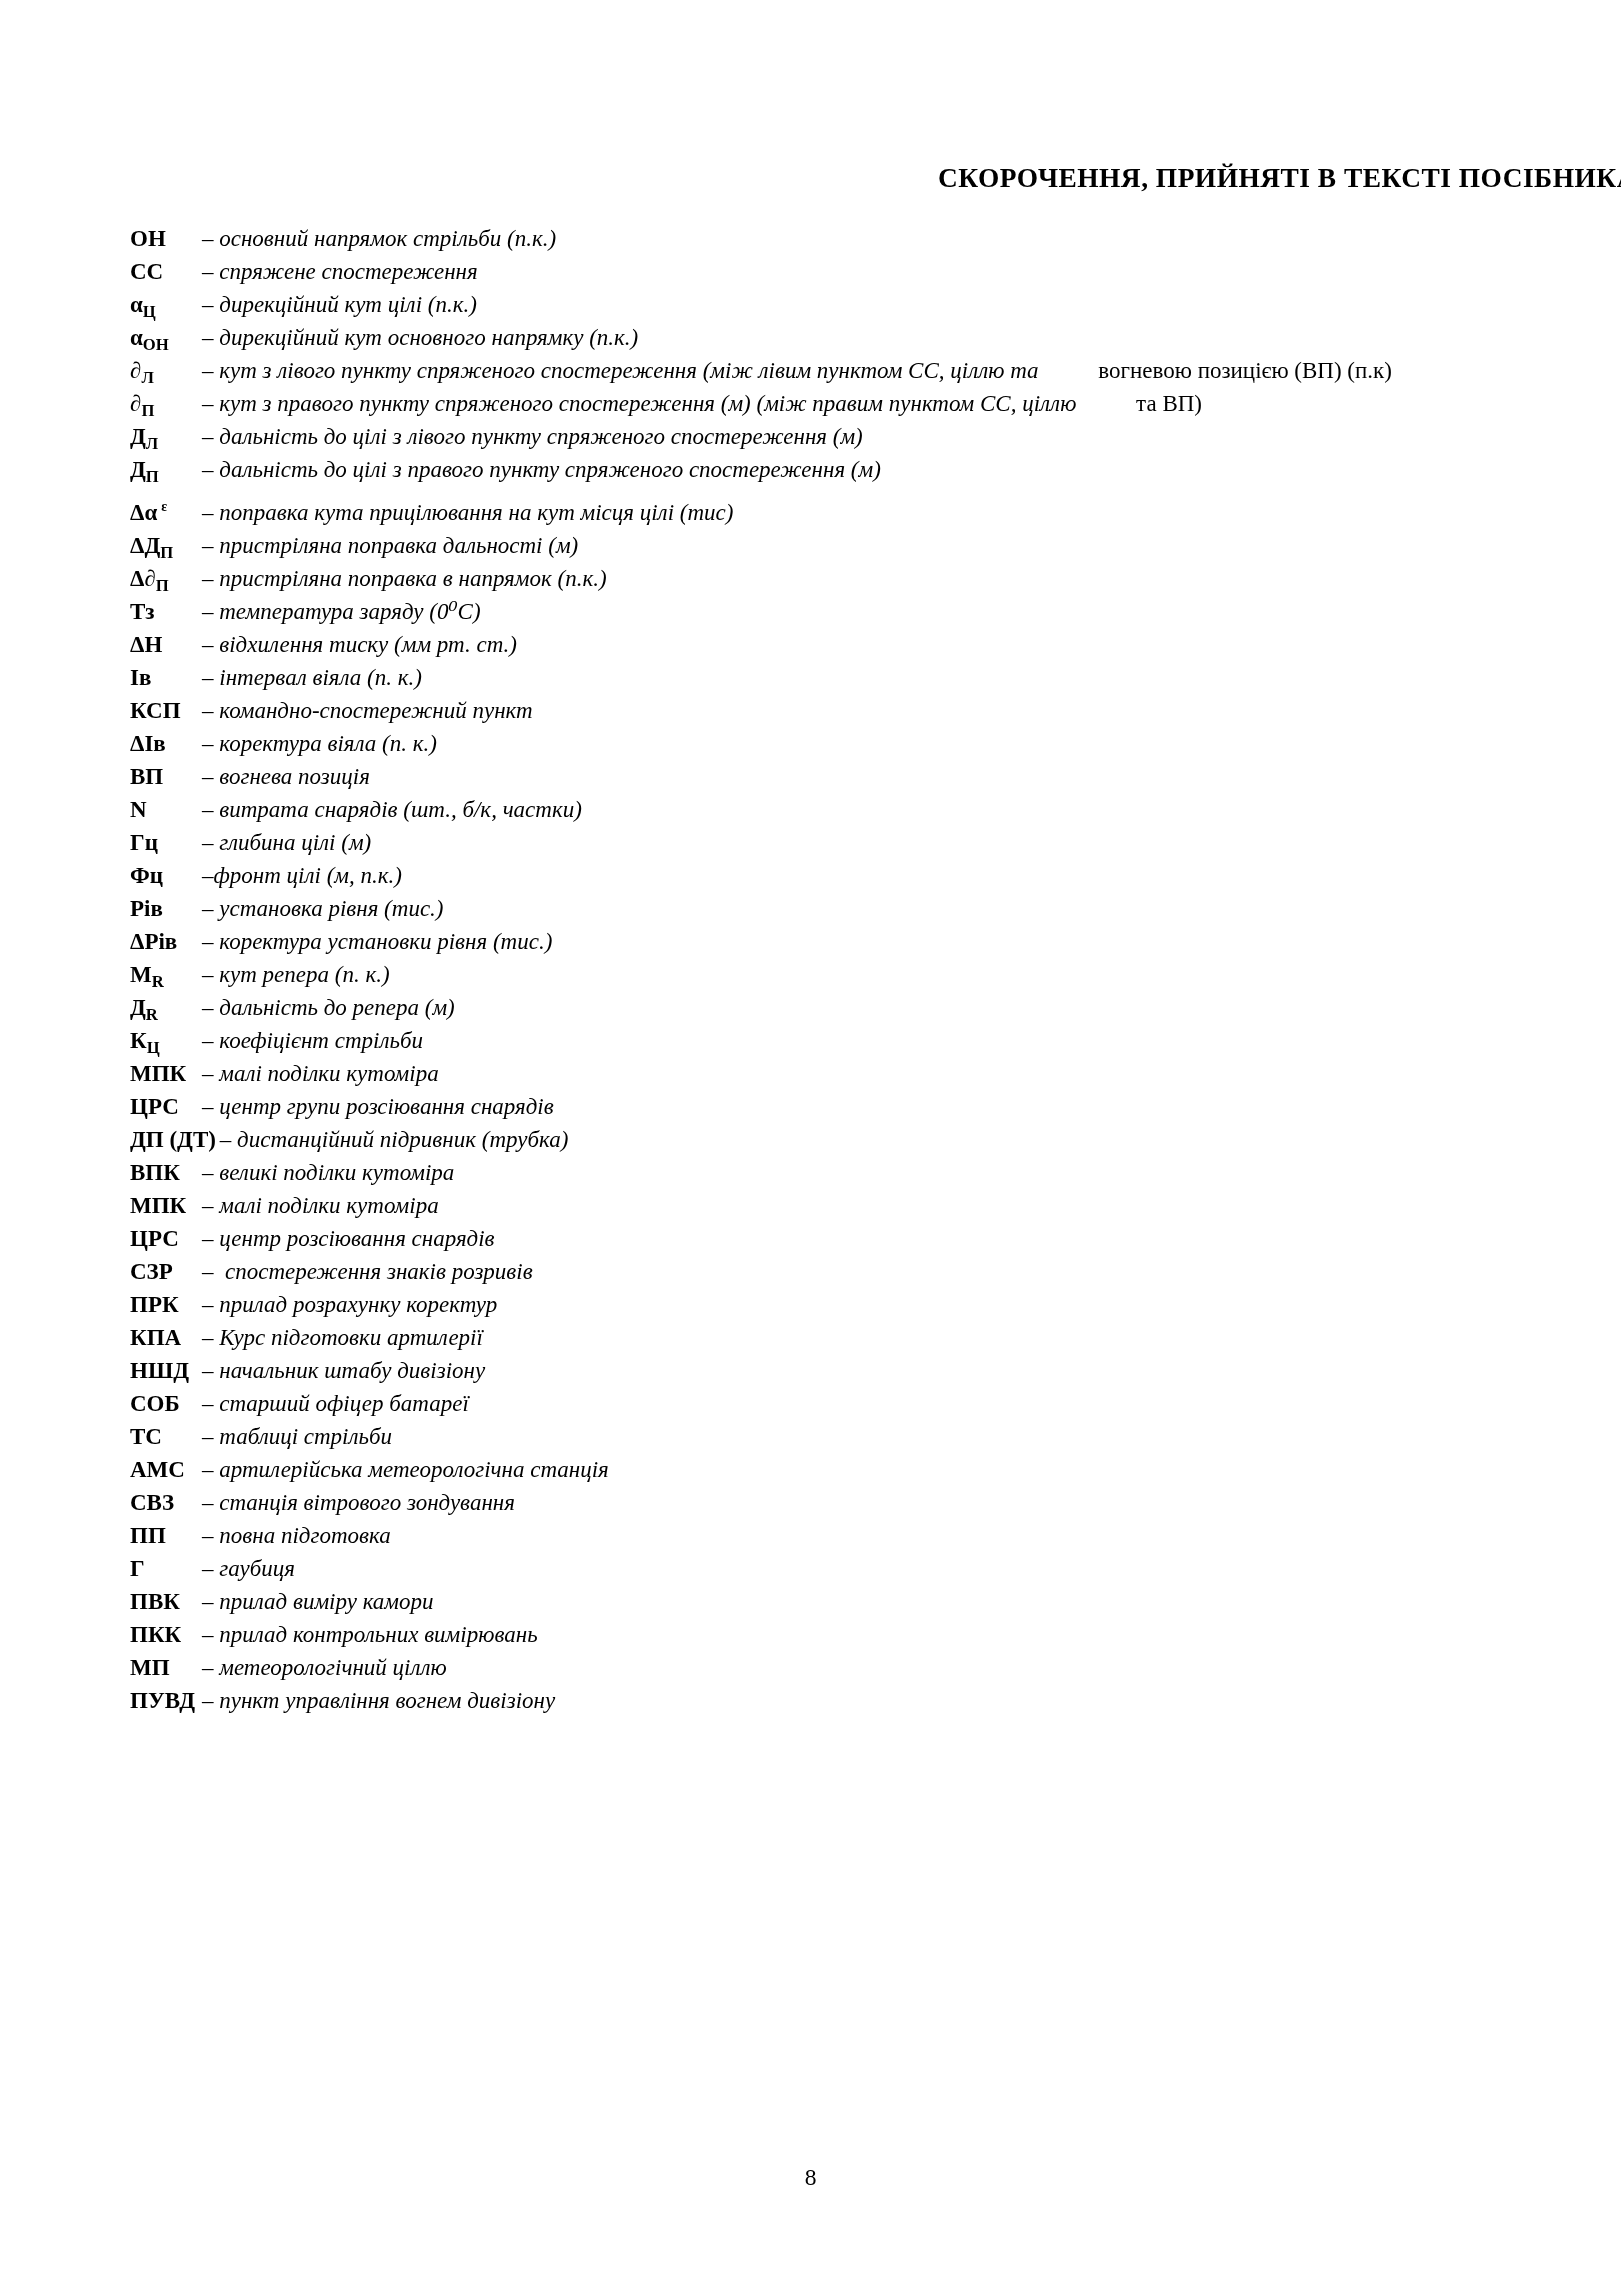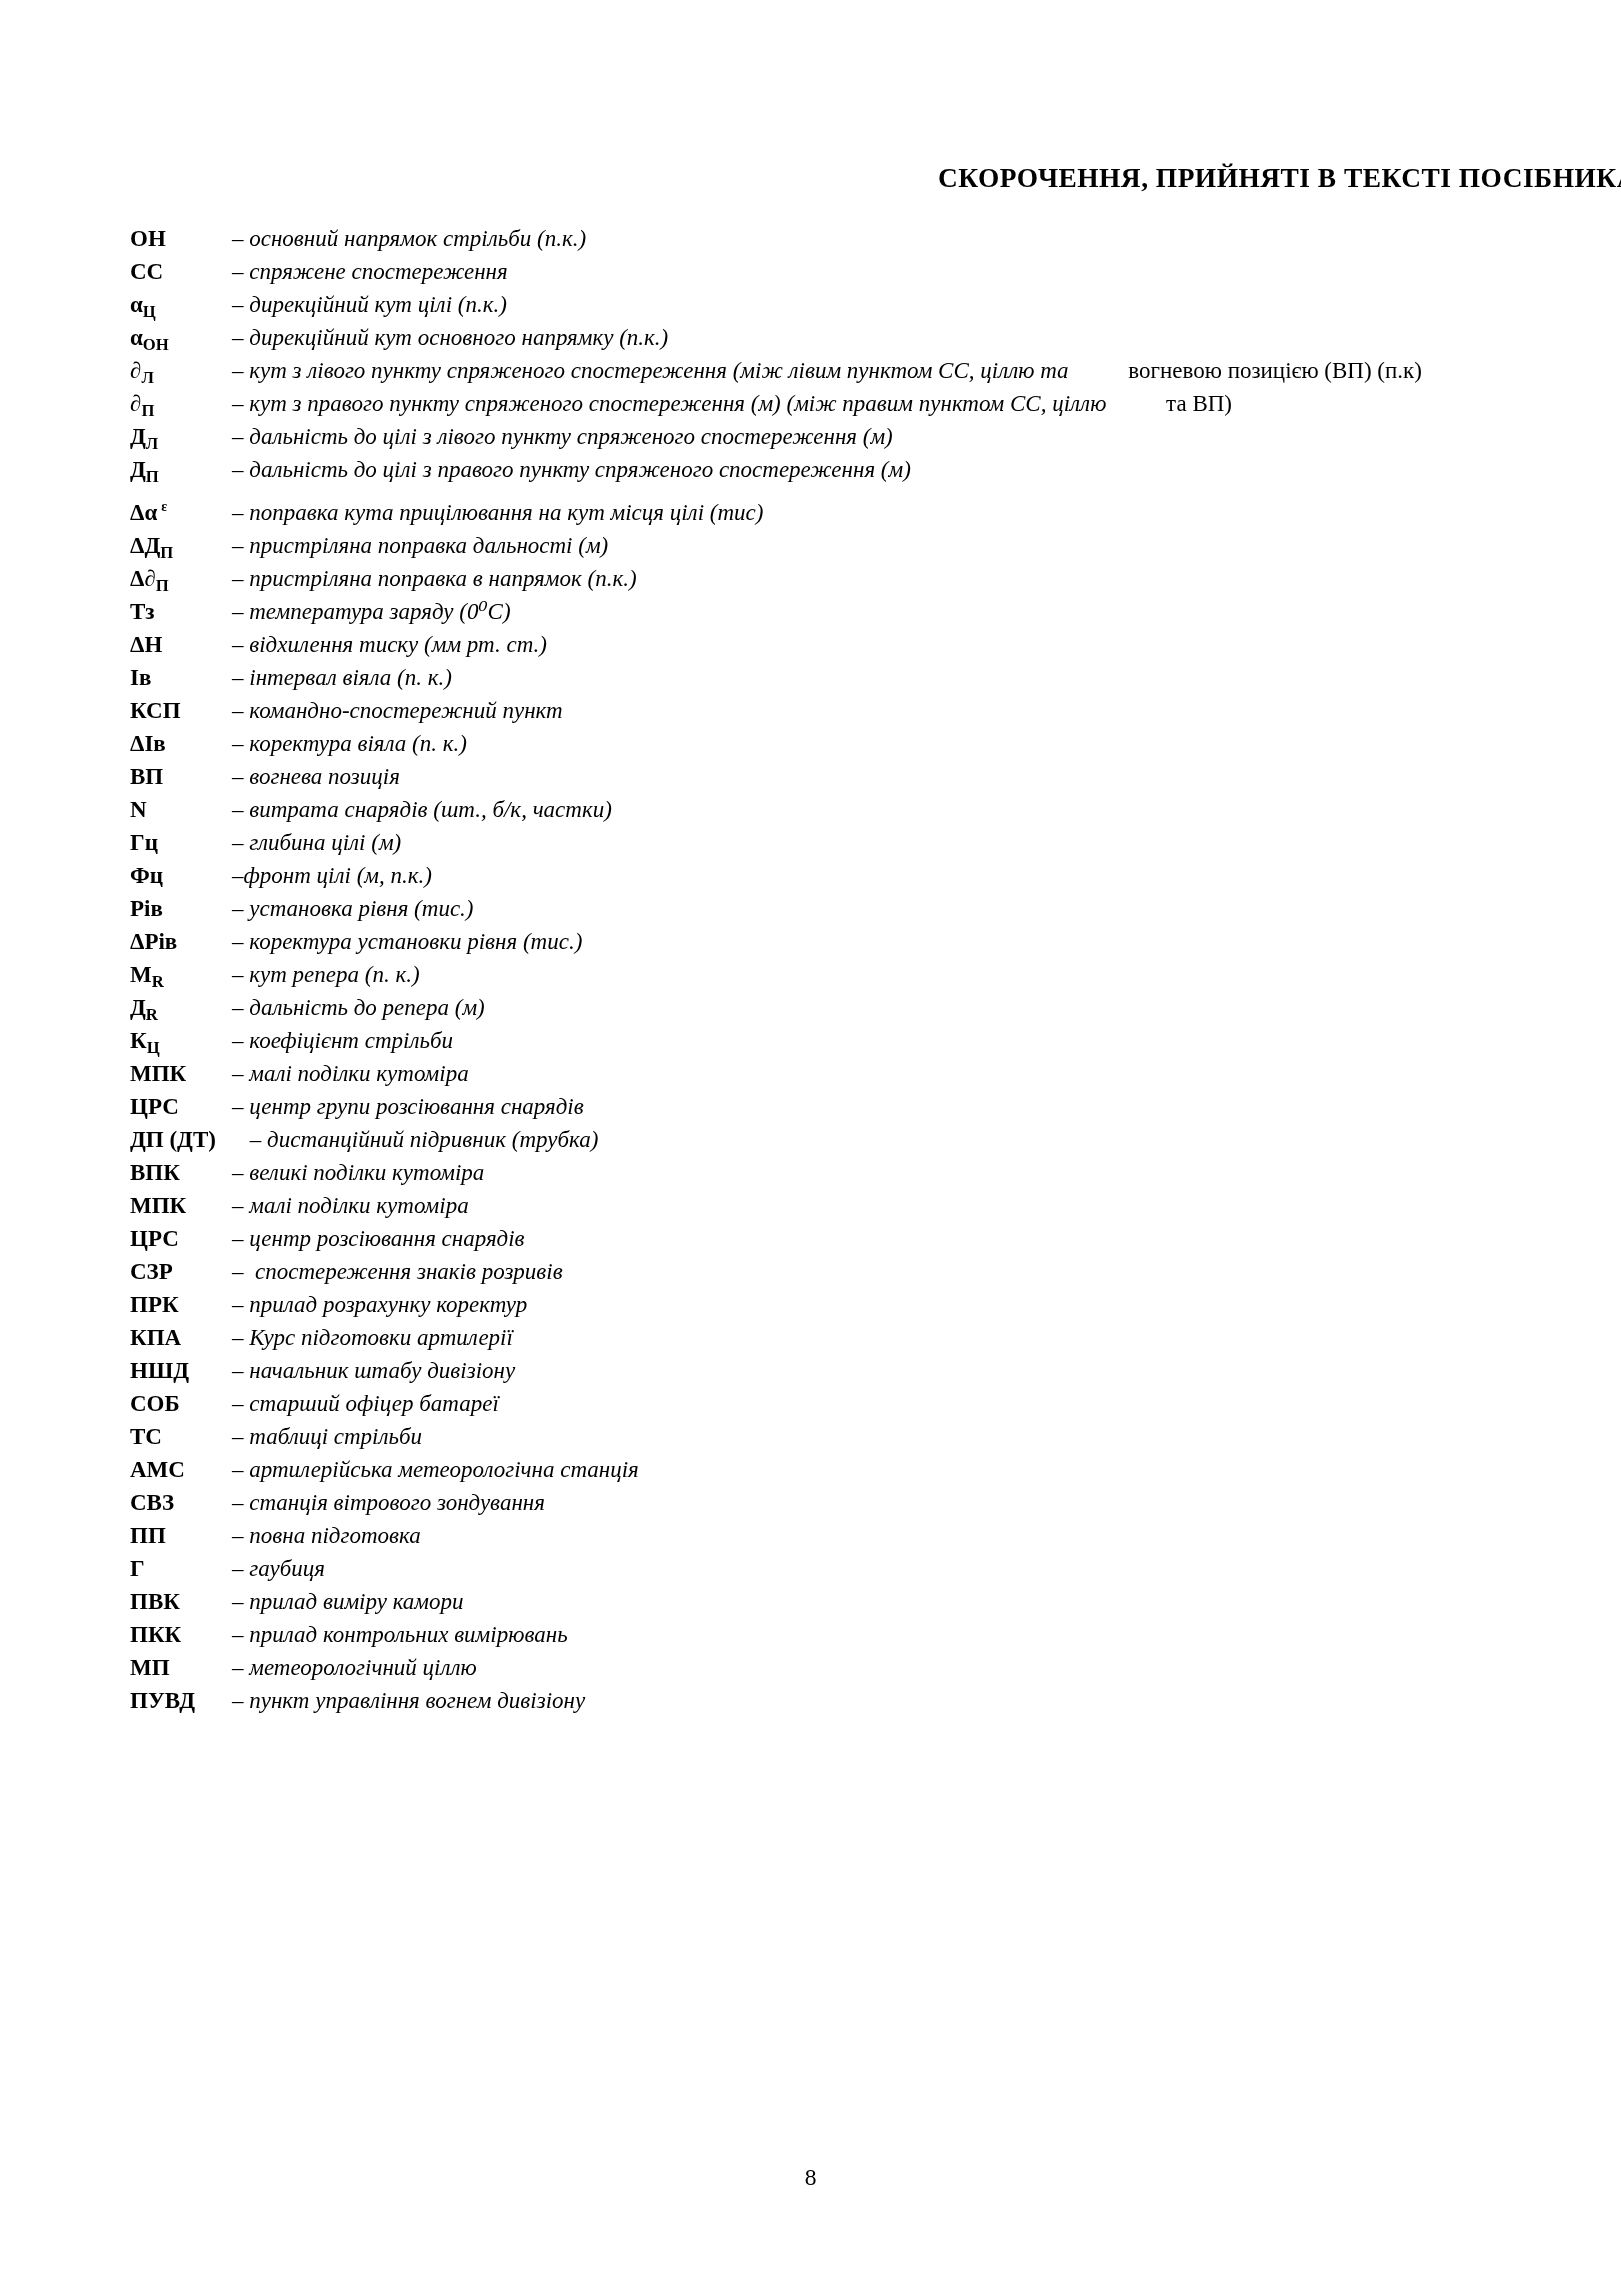--- a/index.html
+++ b/index.html
@@ -30,21 +30,20 @@
     position: absolute;
     top: 222px;
     left: 130px;
     width: 1313px;
   }
   .row {
     display: flex;
     align-items: flex-end;
     font-size: 23px;
     line-height: 33px;
-    gap: 30px;
   }
   .row.gap-before {
     margin-top: 9.8px;
   }
   .abbr {
     font-weight: bold;
     min-width: 72px;
     flex-shrink: 0;
     white-space: pre;
     padding-right: 3.9px;

